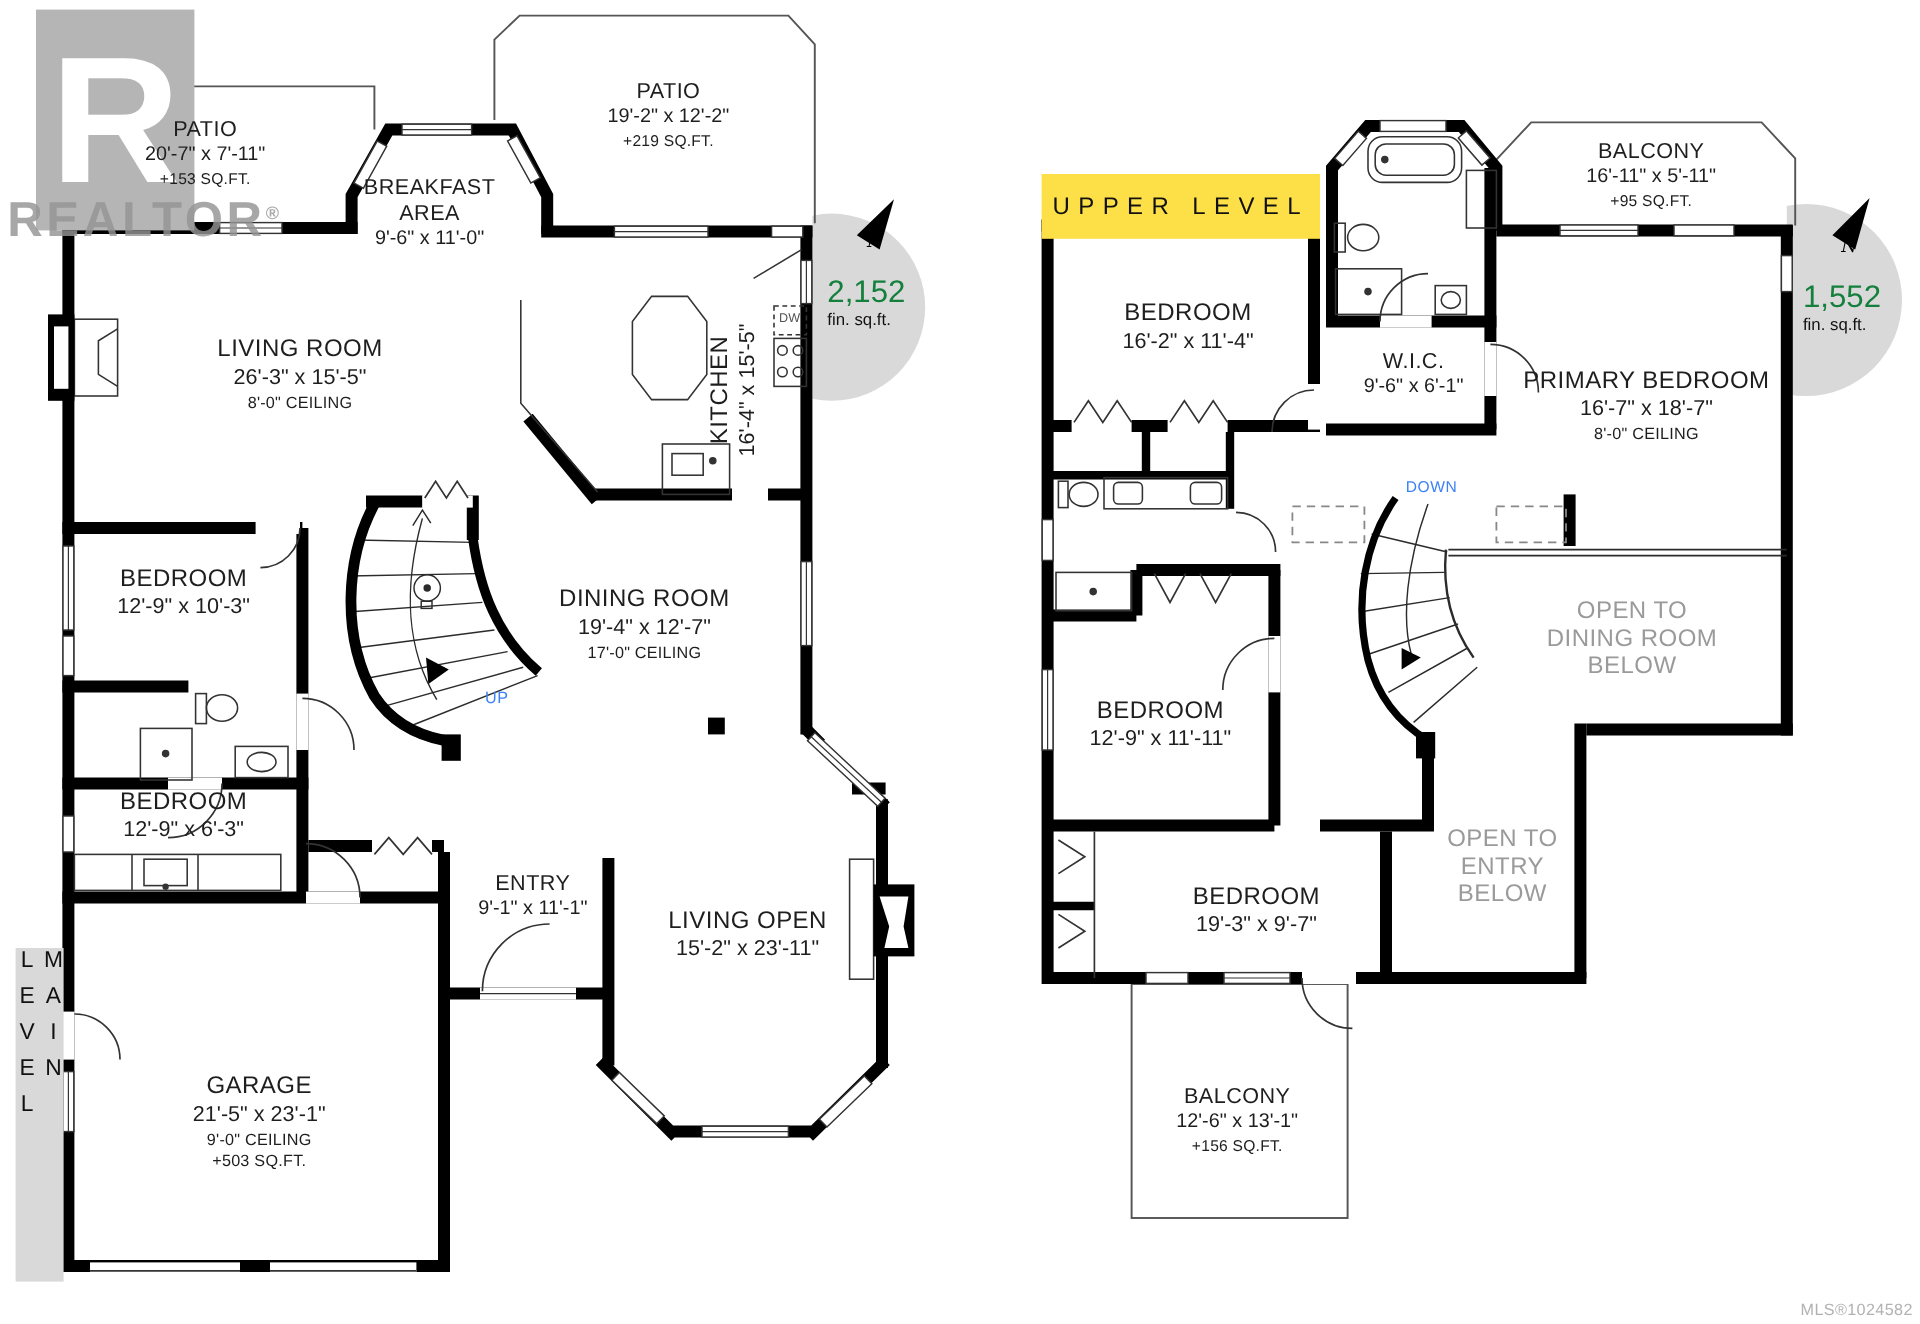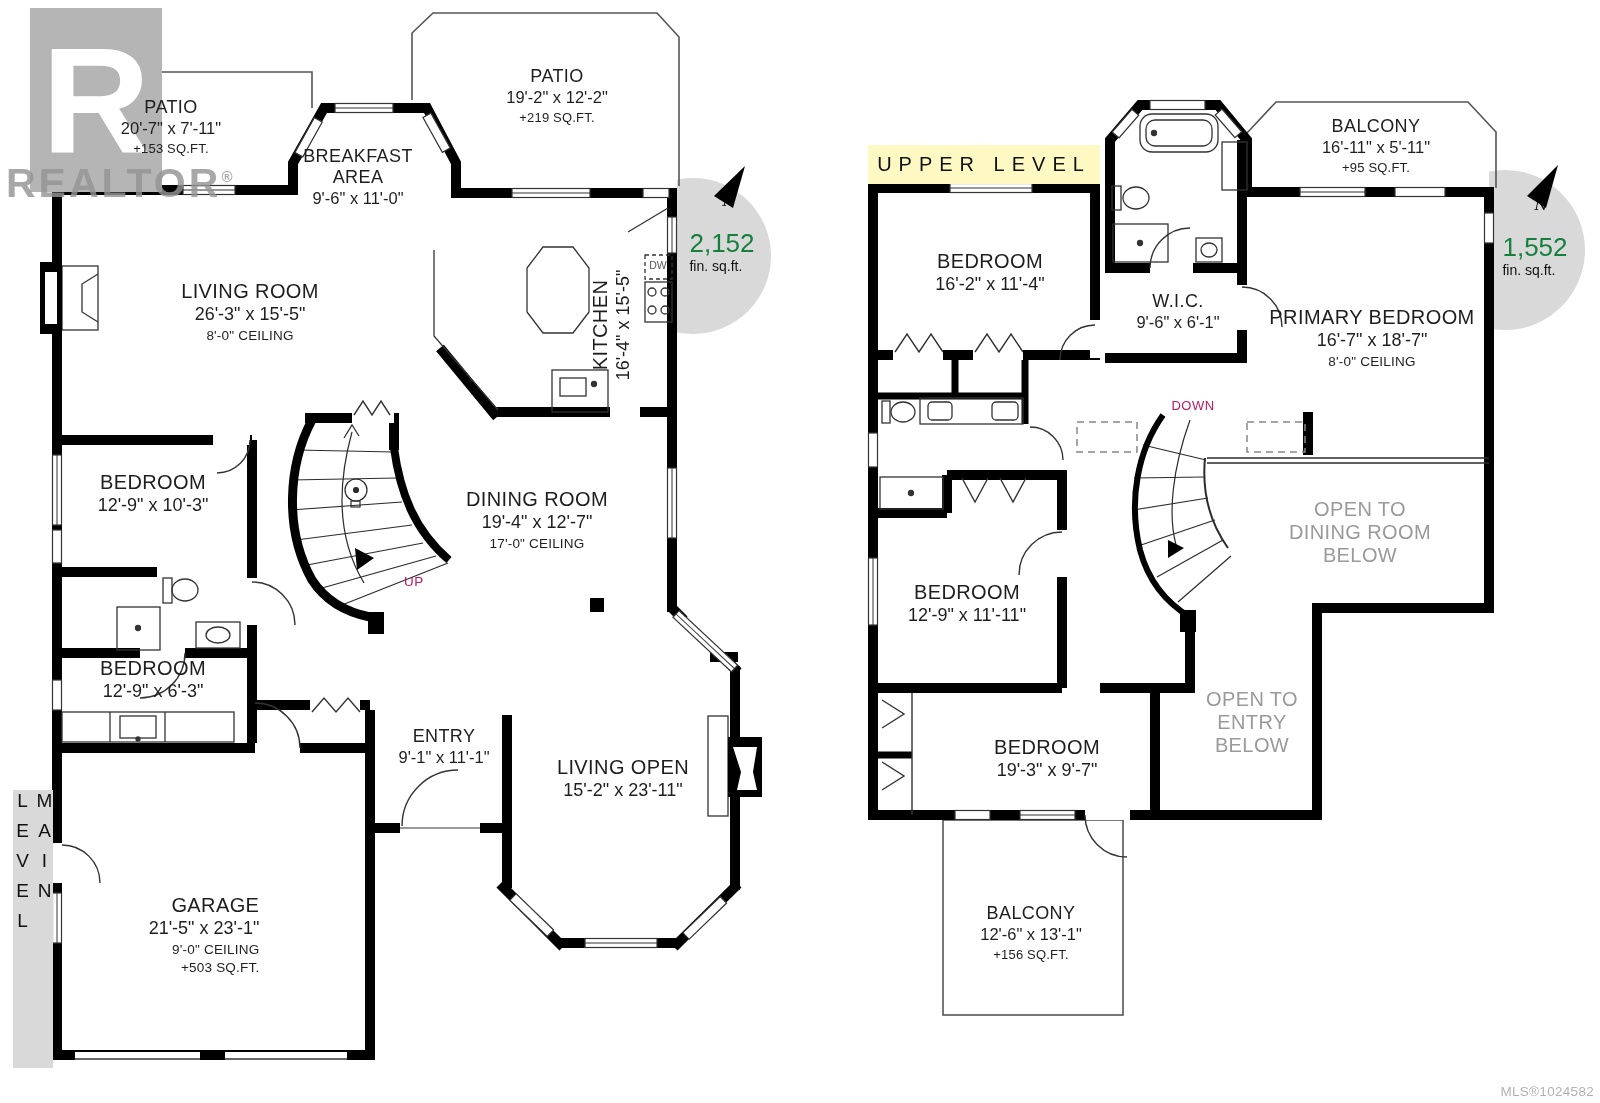--- a/index.html
+++ b/index.html
@@ -6,34 +6,34 @@
   .stage{position:relative;width:1600px;height:1103px;background:#ffffff;overflow:hidden;
          font-family:"Liberation Sans",sans-serif;color:#1d1d1d;}
   svg{position:absolute;left:0;top:0;}
   .lbl{position:absolute;transform:translateX(-50%);text-align:center;white-space:nowrap;color:#1e1e1e;}
   .rn{font-size:20px;letter-spacing:.4px;}
   .rd{font-size:18px;margin-top:1px;}
   .rs{font-size:13.5px;margin-top:3px;letter-spacing:.2px;}
   .small .rn{font-size:18px;}
   .small .rd{font-size:16.5px;}
   .small .rs{font-size:13px;}
-  .tinytxt{position:absolute;transform:translateX(-50%);font-size:13.5px;letter-spacing:.5px;color:#be185d;}
+  .tinytxt{position:absolute;transform:translateX(-50%);font-size:13.5px;letter-spacing:.5px;color:#3b82f6;}
   .kitchenlbl{position:absolute;left:611px;top:325px;transform:translate(-50%,-50%) rotate(-90deg);
               text-align:center;white-space:nowrap;}
   .dwlbl{position:absolute;left:658px;top:259px;transform:translateX(-50%);font-size:10.5px;color:#555;}
   .badge-txt{position:absolute;transform:translateX(-50%);text-align:left;line-height:1.05;}
   .badge-num{font-size:26px;color:#15803d;}
   .badge-unit{font-size:14px;color:#111;margin-top:2px;}
   .compass-n{position:absolute;transform:translateX(-50%);font-family:"DejaVu Serif",serif;
              font-style:italic;font-size:15px;color:#000;}
   .band{position:absolute;left:13px;top:790px;width:40px;height:278px;background:#d9d9d9;
         display:flex;align-items:center;justify-content:center;}
   .band span{writing-mode:vertical-rl;text-orientation:upright;letter-spacing:9px;
              font-size:19px;color:#111;}
-  .hdr{position:absolute;left:868px;top:145px;width:232px;height:39px;background:#fef9c3;
+  .hdr{position:absolute;left:868px;top:145px;width:232px;height:54px;background:#fde047;
        display:flex;align-items:center;justify-content:center;font-size:20px;
        letter-spacing:7px;color:#111;}
   .wm-box{position:absolute;left:30px;top:8px;width:132px;height:184px;background:#b5b5b5;
           display:flex;align-items:center;justify-content:center;}
   .wm-box span{font-size:150px;font-weight:bold;color:#ffffff;line-height:1;}
   .wm-word{position:absolute;left:6px;top:160px;font-size:41px;font-weight:600;letter-spacing:3px;
            color:rgba(148,148,148,.82);}
   .wm-word sup{font-size:15px;}
   .void{position:absolute;transform:translateX(-50%);text-align:center;color:#9a9a9a;
         font-size:20px;line-height:23px;letter-spacing:.4px;white-space:nowrap;}
@@ -443,21 +443,21 @@
   <div class="rd">12'-9" x 6'-3"</div>
 </div>
 <div class="lbl small" style="left:444px;top:726px;">
   <div class="rn">ENTRY</div>
   <div class="rd">9'-1" x 11'-1"</div>
 </div>
 <div class="lbl" style="left:623px;top:756px;">
   <div class="rn">LIVING OPEN</div>
   <div class="rd">15'-2" x 23'-11"</div>
 </div>
-<div class="lbl" style="left:204px;top:894px;text-align:right;">
+<div class="lbl" style="left:216px;top:894px;">
   <div class="rn">GARAGE</div>
   <div class="rd">21'-5" x 23'-1"</div>
   <div class="rs">9'-0" CEILING</div>
   <div class="rs">+503 SQ.FT.</div>
 </div>
 <div class="band">
   <span>MAIN LEVEL</span>
 </div>
 <div class="badge-txt" style="left:722px;top:230px;">
   <div class="badge-num">2,152</div>

